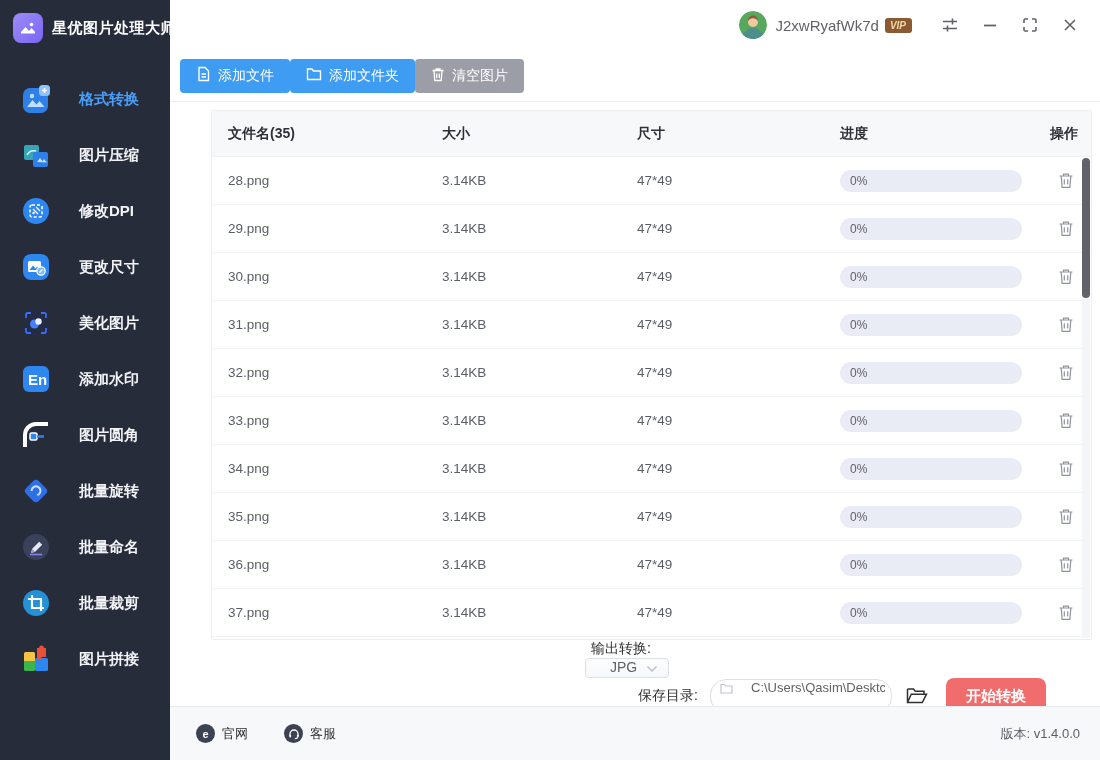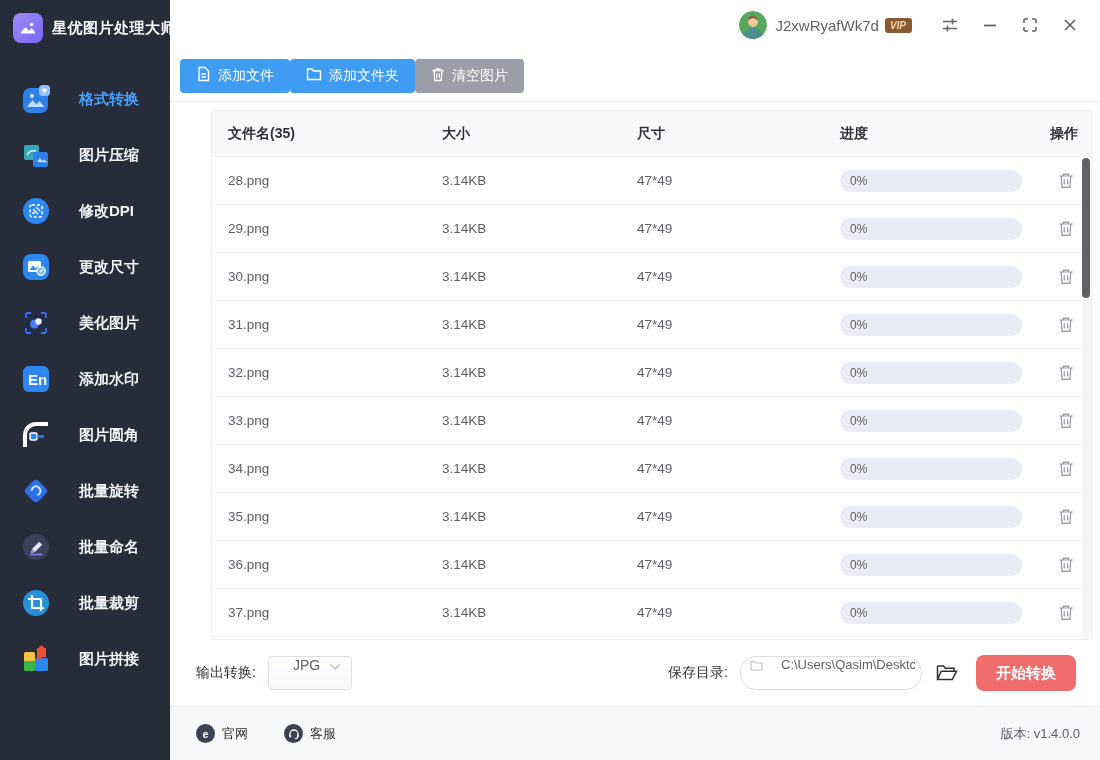--- a/index.html
+++ b/index.html
@@ -43,21 +43,21 @@
   .c { font-size:13.5px; color:#5a5e66; }
   .pill { width:182px; height:22px; background:#e9ebf5; border-radius:11px; display:flex; align-items:center; padding-left:10px; }
   .pill span { font-size:12px; color:#606266; }
   .ops-cell { display:flex; }
   .trash { width:20px; height:20px; margin-left:10px; cursor:pointer; display:flex; align-items:center; justify-content:center; }
 
   .scroll-track { position:absolute; top:47px; bottom:1px; right:1px; width:8px; background:#f4f5f7; border-radius:4px; }
   .scroll-thumb { position:absolute; top:0; right:0; width:8px; height:140px; background:#5f6368; border-radius:4px; cursor:pointer; }
 
   
-  .bottom-bar { height:66px; display:flex; align-items:center; padding:0 24px 0 26px; }
+  .bottom-bar { height:66px; display:flex; align-items:center; padding:0 54px 0 26px;flex-direction:column; }
   .field-label { font-size:14px; color:#303133; }
   .select { width:84px; height:34px; border:1px solid #dcdfe6; border-radius:4px; margin-left:12px; display:flex; align-items:flex-start; justify-content:space-between; padding:0 10px 0 24px; background:linear-gradient(#fdfdfd,#f7f8fa); cursor:pointer; }
   .select-value { font-size:14px; color:#606266; }
   .right-group { margin-left:auto; display:flex; align-items:center; gap:12px; }
   .path-input { width:182px; height:34px; border:1px solid #dcdfe6; border-radius:16px; display:flex; gap:18px; padding:0 6px 0 9px; background:#fff; overflow:hidden; }
   .path-text { font-size:13px; color:#606266; white-space:nowrap; overflow:hidden; }
   .browse { width:26px; height:26px; display:flex; align-items:center; justify-content:center; cursor:pointer; }
   .btn-start { width:100px; height:36px; background:#f16c6c; border:none; border-radius:8px; color:#fff; font-size:15px; font-weight:bold; cursor:pointer; margin-left:4px; font-family:inherit; }
 
   

